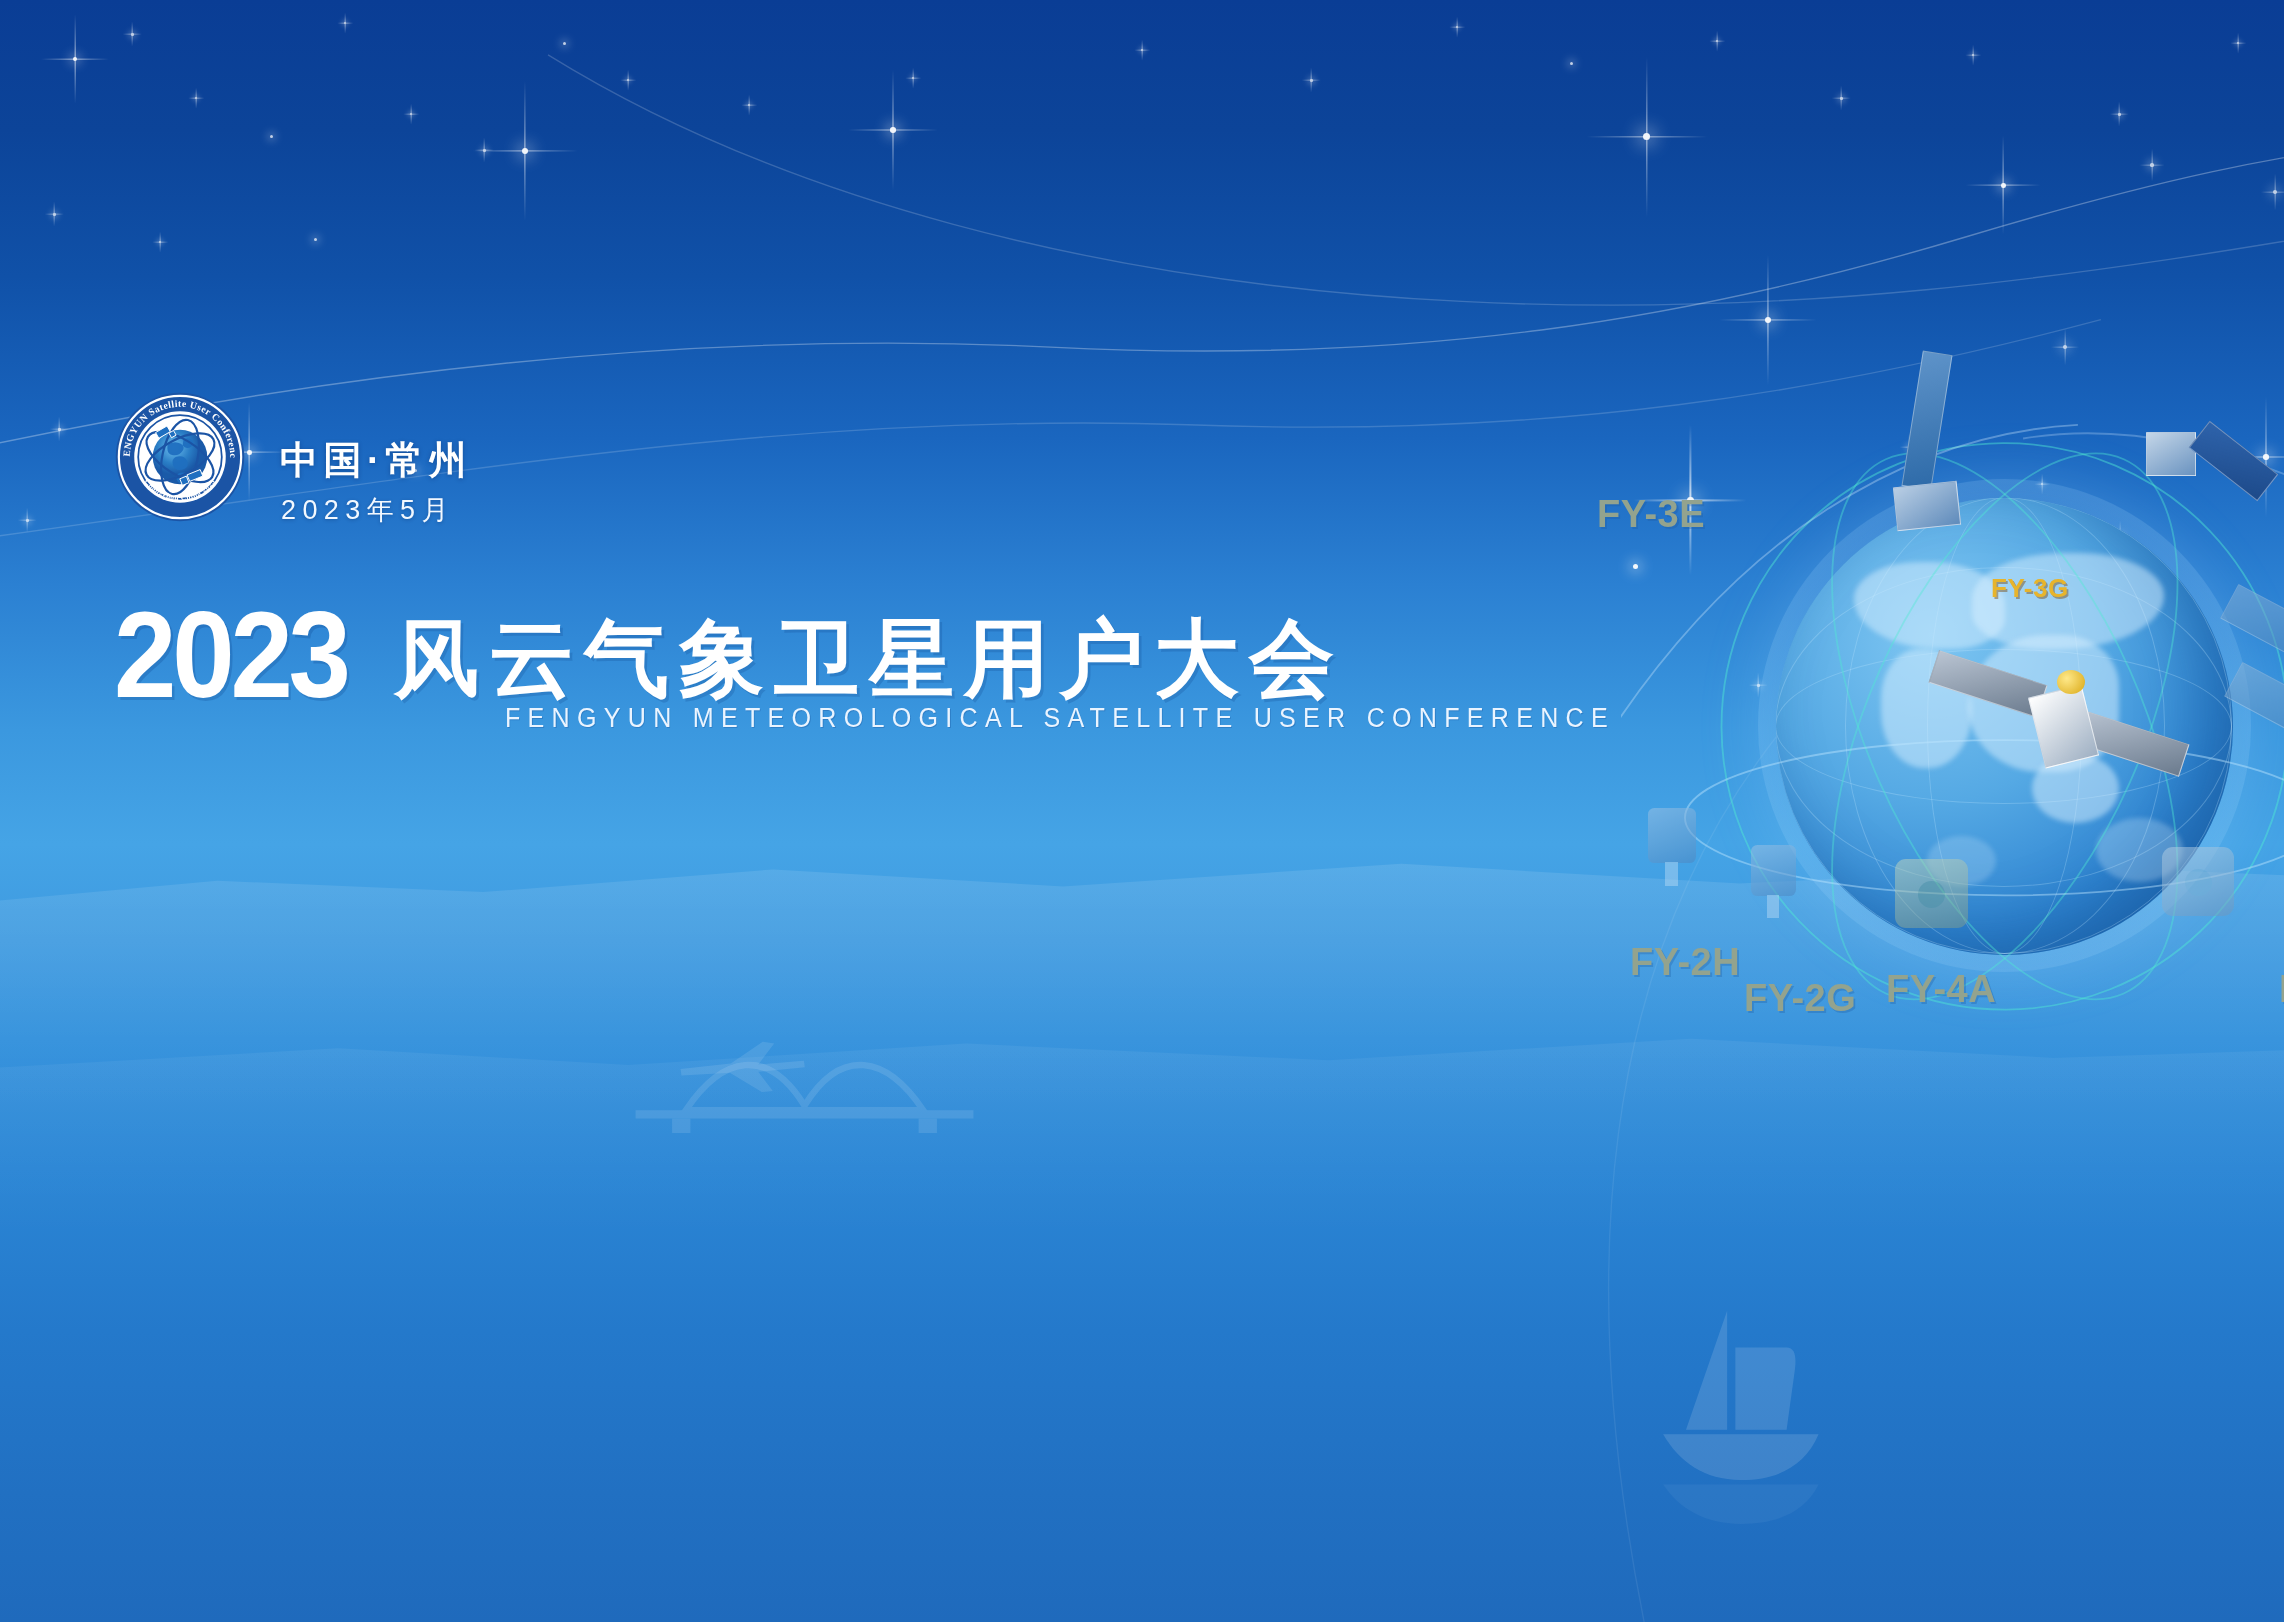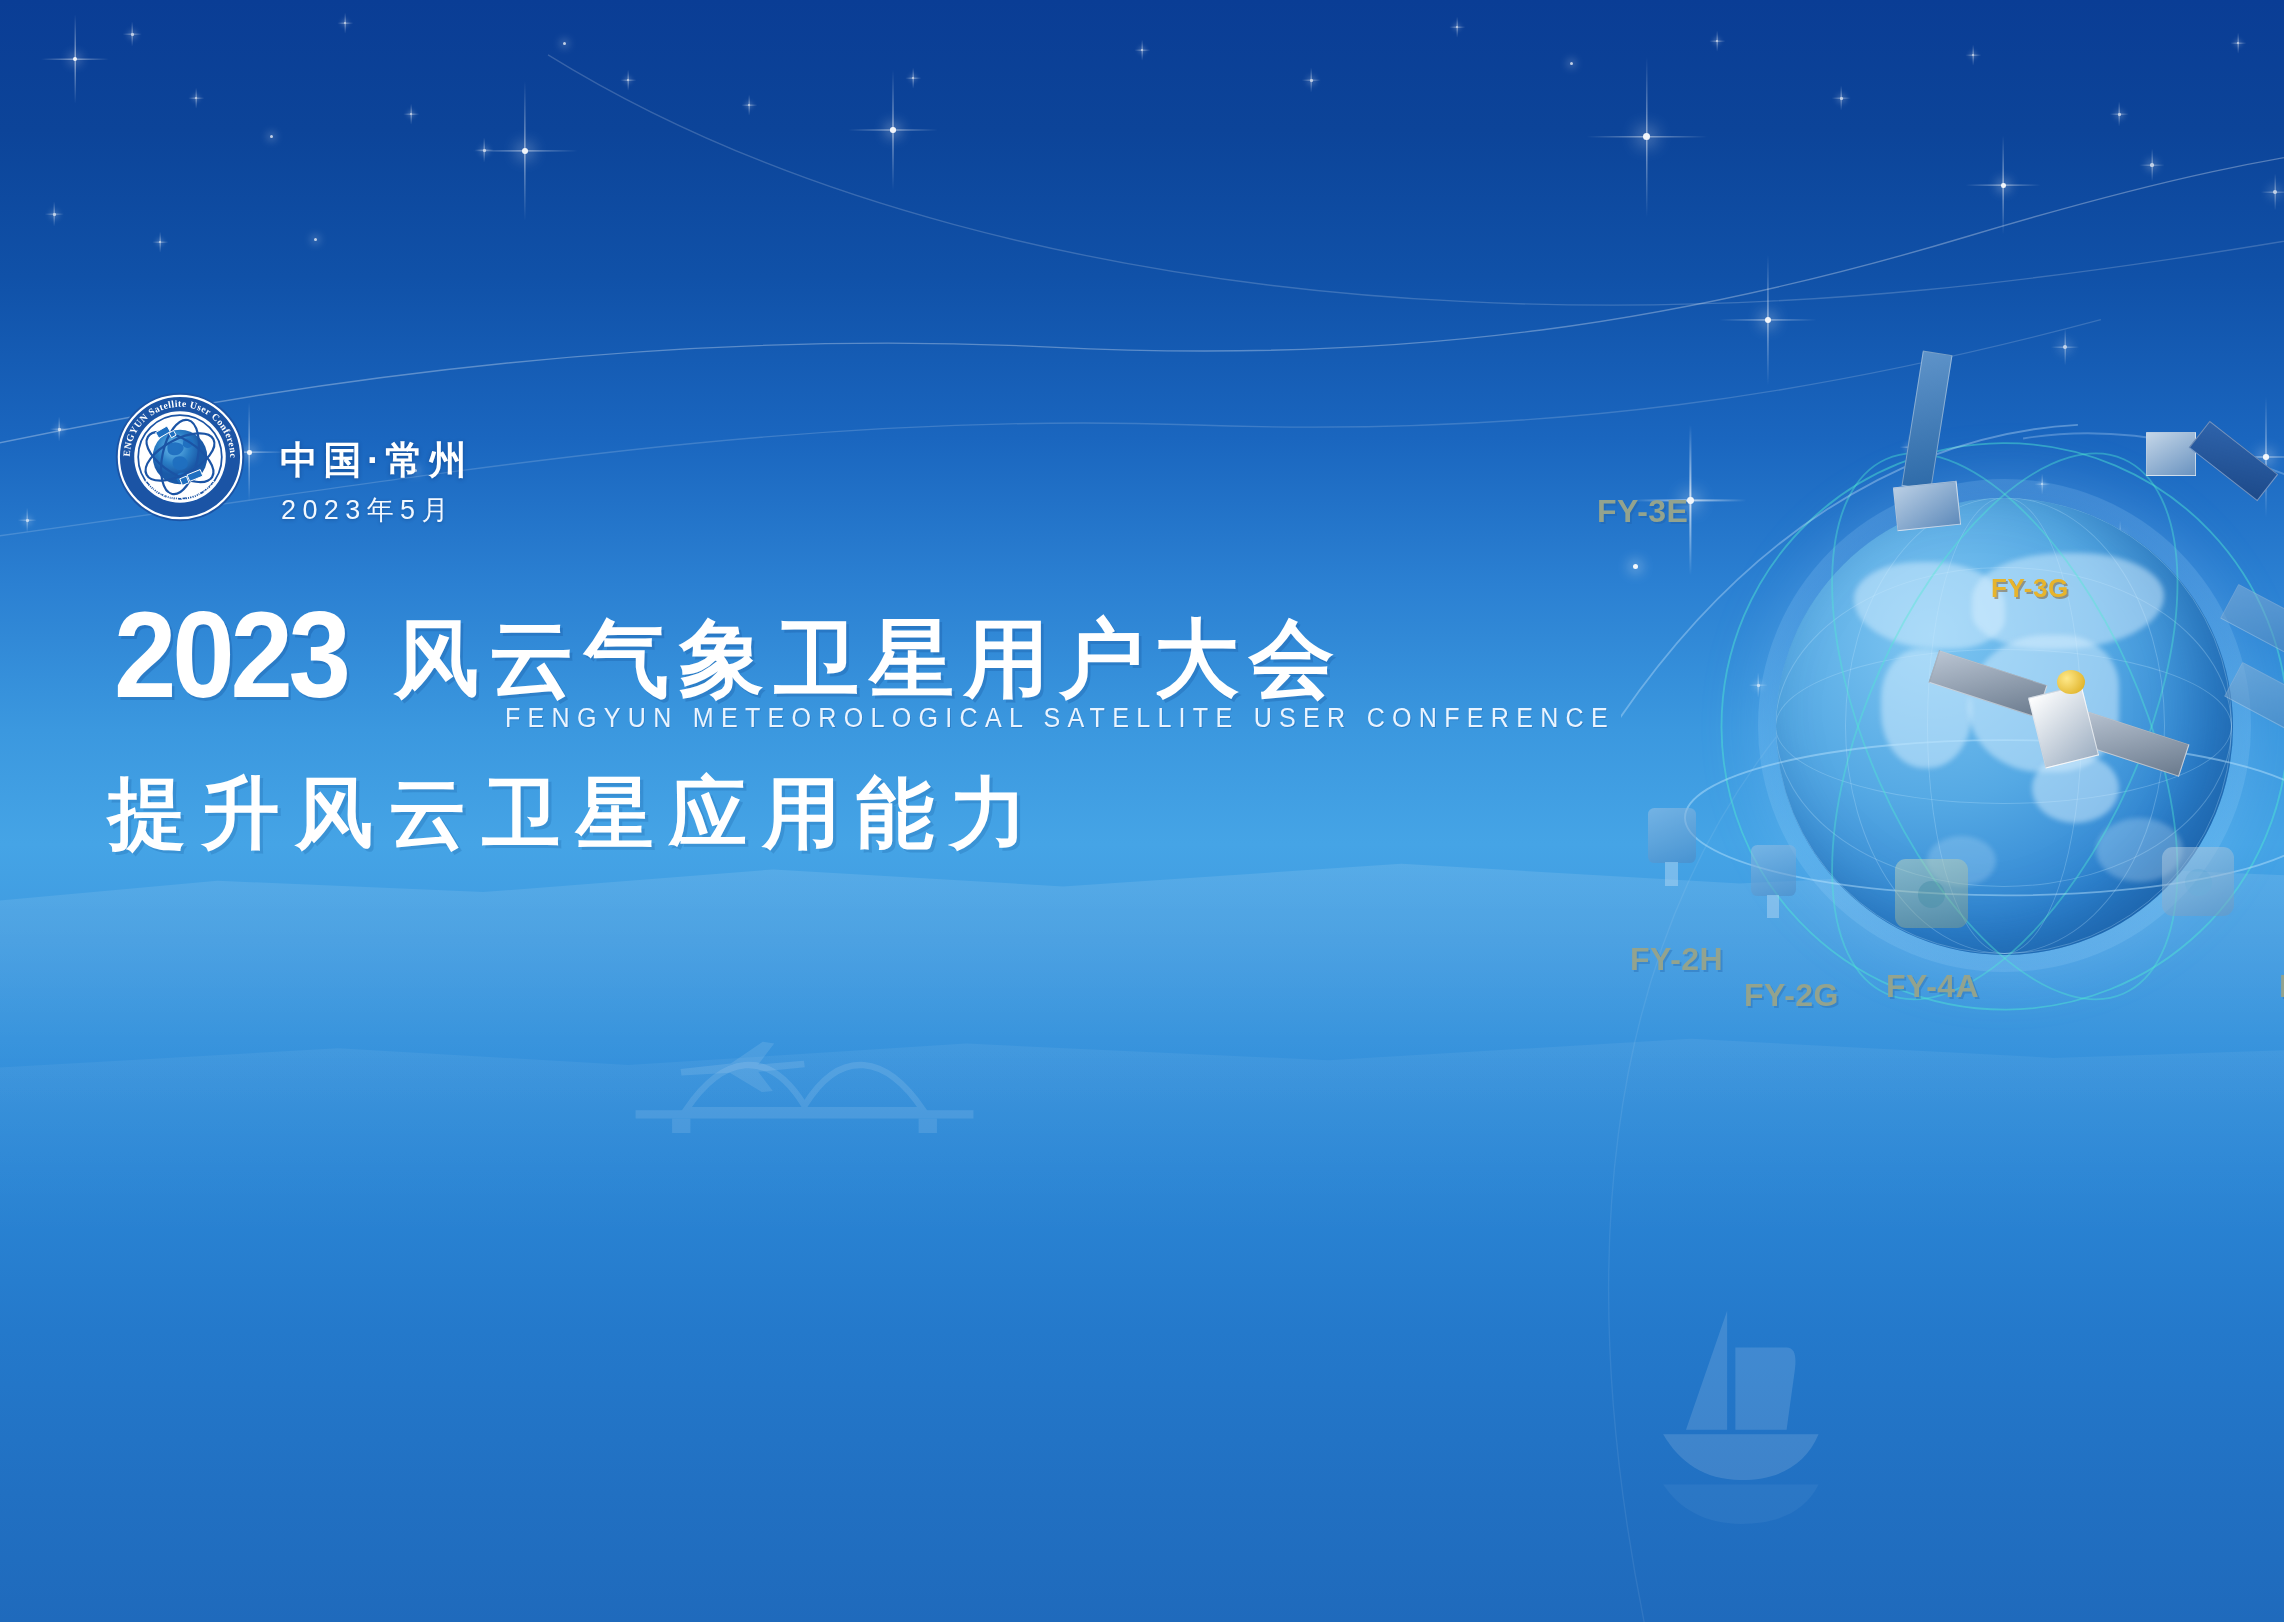--- a/index.html
+++ b/index.html
@@ -100,21 +100,21 @@
     overflow:hidden;
   }
   .globe .land{position:absolute;background:rgba(215,240,255,.5);filter:blur(2.7px);}
   .globe .grat{position:absolute;border:0.9px solid rgba(190,230,255,.28);border-radius:50%;}
   .haze{
     position:absolute;left:137px;top:132px;width:493px;height:493px;border-radius:50%;
     background:radial-gradient(circle,rgba(255,255,255,0) 55%,rgba(170,220,255,.18) 72%,rgba(170,220,255,0) 80%);
   }
 
   .satlabel{
-    position:absolute;font-size:32px;font-weight:700;letter-spacing:0.5px;
+    position:absolute;font-size:38px;font-weight:700;letter-spacing:0.5px;
     color:#93a38e;white-space:nowrap;
     text-shadow:1.8px 1.8px 0 rgba(30,90,160,.3);
   }
   .satlabel.gold{
     color:#e7b42c;font-size:26px;
     text-shadow:1.8px 1.8px 0 rgba(120,70,10,.45);
   }
 
   
   .sat{position:absolute;}
@@ -432,21 +432,20 @@
   <div class="placeline">中国·常州</div>
   <div class="dateline">2023年5月</div>
 
   <div class="titlerow">
     <span class="year">2023</span>
     <span class="cn-title">风云气象卫星用户大会</span>
   </div>
   <div class="en-title">FENGYUN METEOROLOGICAL SATELLITE USER CONFERENCE</div>
 
   <div class="slogan">
-    <div class="line">提升风云卫星应用能力</div>
   </div>
 
   <div class="scene">
 
     <div class="haze"></div>
 
     <div class="globe">
 
       <div class="grat" style="left:-0.9px;top:-0.9px;width:457px;height:457px;"></div>
       <div class="grat" style="left:69px;top:-0.9px;width:320px;height:457px;"></div>

